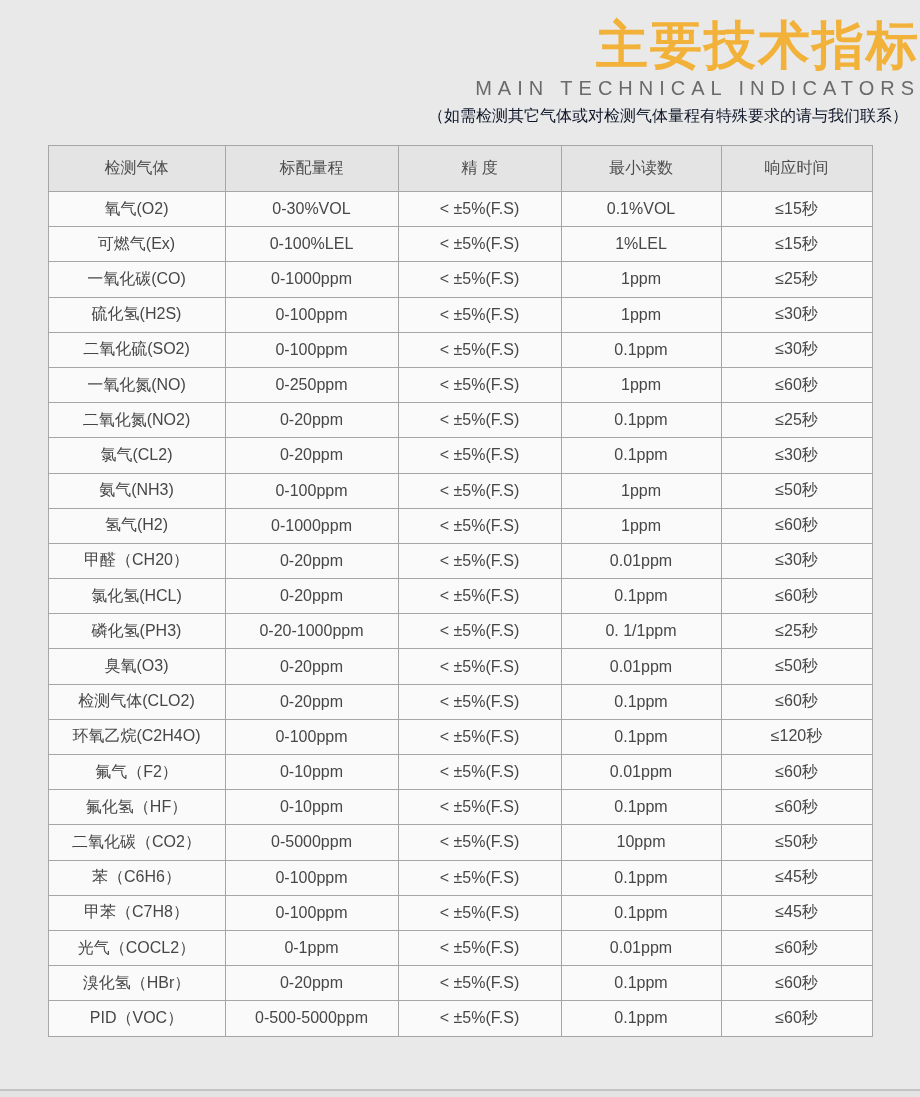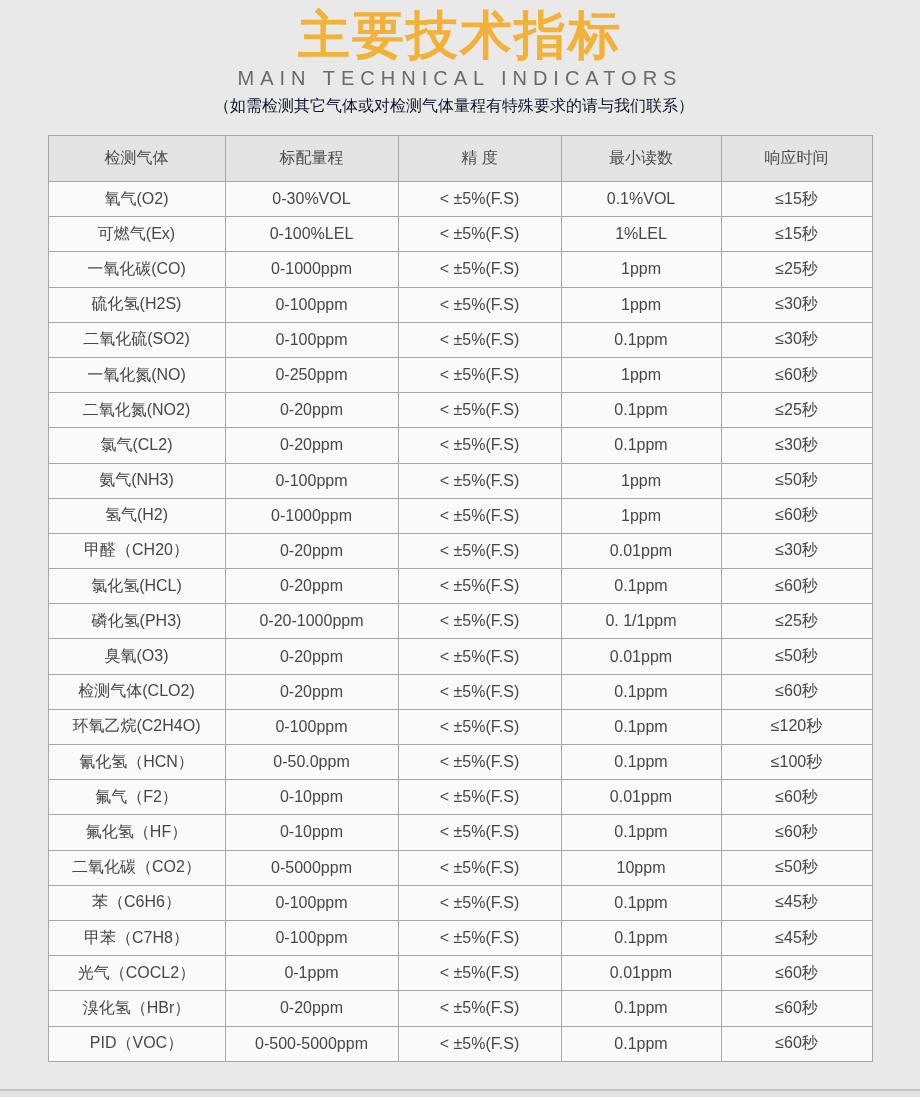--- a/index.html
+++ b/index.html
@@ -8,22 +8,22 @@
   }
   body {
     width: 920px;
     height: 1097px;
     background: #e9e9e9;
     font-family: "Liberation Sans", "DejaVu Sans", sans-serif;
     position: relative;
     overflow: hidden;
   }
   .page-header {
-    text-align: center;
-    padding-top: 6px;
+    text-align: right;
+    padding-top: 16px;
   }
   .main-title {
     margin: 0;
     font-size: 52px;
     line-height: 58px;
     font-weight: bold;
     color: #f2b138;
     letter-spacing: 2px;
   }
   .sub-title {
@@ -221,27 +221,20 @@
           <td>≤60秒</td>
         </tr>
         <tr>
           <td>环氧乙烷(C2H4O)</td>
           <td>0-100ppm</td>
           <td>&lt; ±5%(F.S)</td>
           <td>0.1ppm</td>
           <td>≤120秒</td>
         </tr>
         <tr>
-          <td>氰化氢（HCN）</td>
-          <td>0-50.0ppm</td>
-          <td>&lt; ±5%(F.S)</td>
-          <td>0.1ppm</td>
-          <td>≤100秒</td>
-        </tr>
-        <tr>
           <td>氟气（F2）</td>
           <td>0-10ppm</td>
           <td>&lt; ±5%(F.S)</td>
           <td>0.01ppm</td>
           <td>≤60秒</td>
         </tr>
         <tr>
           <td>氟化氢（HF）</td>
           <td>0-10ppm</td>
           <td>&lt; ±5%(F.S)</td>

